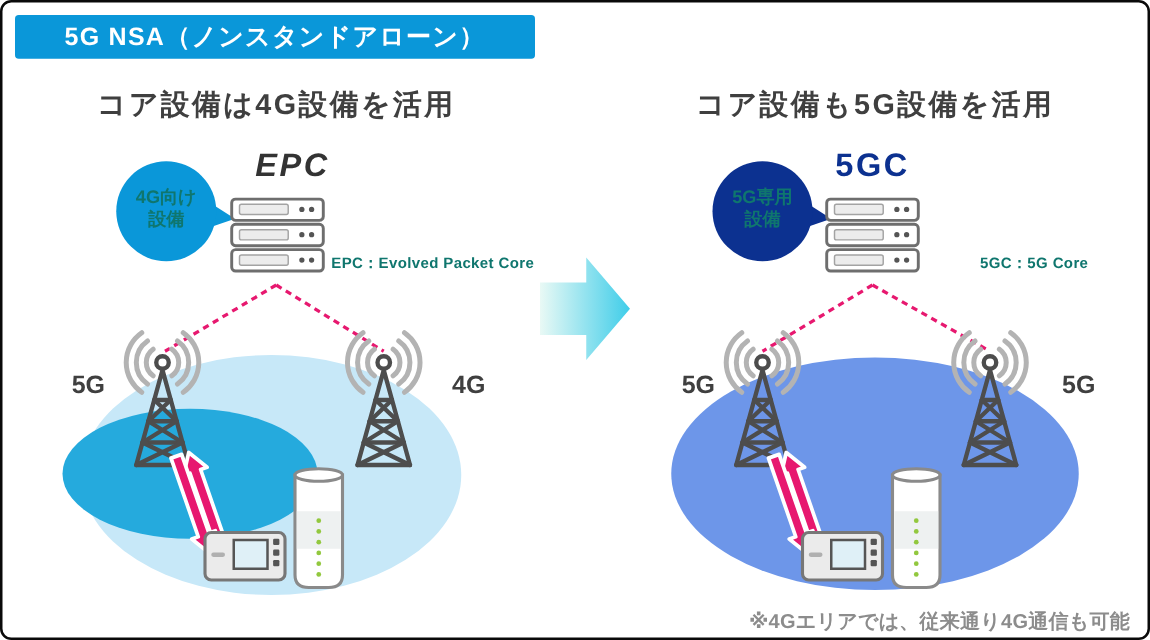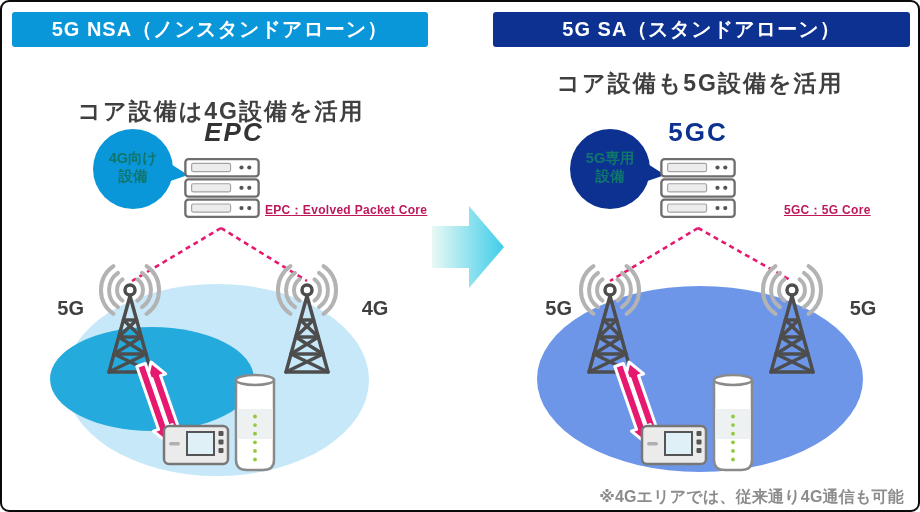--- a/index.html
+++ b/index.html
@@ -20,29 +20,29 @@
     position:absolute;z-index:2;top:10px;height:35px;border-radius:3px;
     color:#fff;font-weight:bold;font-size:20px;letter-spacing:1px;
     display:flex;align-items:center;justify-content:center;
   }
   #hdr-nsa{left:10px;width:416px;background:#0a97d9;}
   #hdr-sa{left:491px;width:417px;background:#0c3190;}
   .subtitle{
     top:66px;font-size:23px;font-weight:800;color:#3f3f3f;
     text-align:center;letter-spacing:2px;width:420px;
   }
-  #sub-nsa{left:9px;margin-top:28px;}
+  #sub-nsa{left:9px;}
   #sub-sa{left:488px;}
   .core-label{top:115px;width:120px;text-align:center;font-size:26px;font-weight:800;letter-spacing:2px;line-height:30px;}
   #core-nsa{left:172px;color:#333;font-style:italic;}
   #core-sa{left:636px;color:#0c3190;}
   .bubble-text{width:92px;text-align:center;color:#0f766e;font-weight:bold;font-size:14.5px;line-height:18px;top:147px;}
   #bt-nsa{left:85px;}
   #bt-sa{left:562px;}
-  .caption{top:200px;font-size:12px;font-weight:bold;color:#be185d;letter-spacing:0.3px;text-decoration:underline;}
+  .caption{top:200px;font-size:12px;font-weight:bold;color:#0f766e;letter-spacing:0.3px;}
   #cap-nsa{left:263px;}
   #cap-sa{left:782px;}
   .tlabel{top:295px;width:40px;font-size:20px;font-weight:800;color:#3f3f3f;text-align:center;}
   #tl-l1{left:42px;text-align:right;}
   #tl-l2{left:353px;}
   #tl-r1{left:530px;text-align:right;}
   #tl-r2{left:841px;}
   .footnote{right:14px;top:485px;font-size:16px;font-weight:bold;color:#8c8c8c;letter-spacing:0.2px;}
 </style>
 </head>
@@ -152,21 +152,20 @@
     </g>
 
     <use href="#server" x="181" y="156" width="78" height="60.8"></use>
     <use href="#server" x="657" y="156" width="78" height="60.8"></use>
 
     <use href="#devices"></use>
     <use href="#devices" x="478"></use>
   </svg>
 
   <div class="hdr" id="hdr-nsa">5G NSA（ノンスタンドアローン）</div>
-  <div class="hdr" id="hdr-sa">5G SA（スタンドアローン）</div>
 
   <div class="txt subtitle" id="sub-nsa">コア設備は4G設備を活用</div>
   <div class="txt subtitle" id="sub-sa">コア設備も5G設備を活用</div>
 
   <div class="txt core-label" id="core-nsa">EPC</div>
   <div class="txt core-label" id="core-sa">5GC</div>
 
   <div class="txt bubble-text" id="bt-nsa">
     <div>4G向け</div>
     <div>設備</div>

